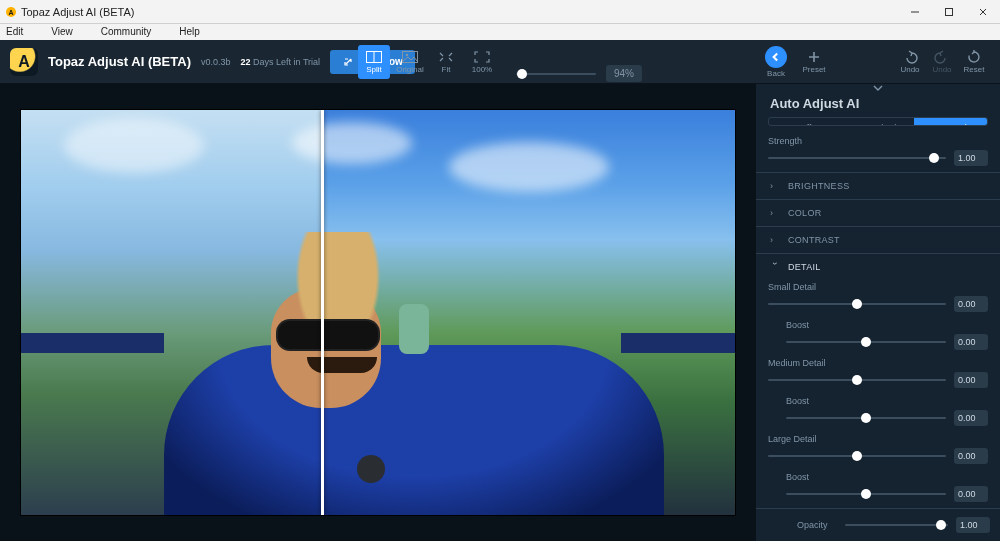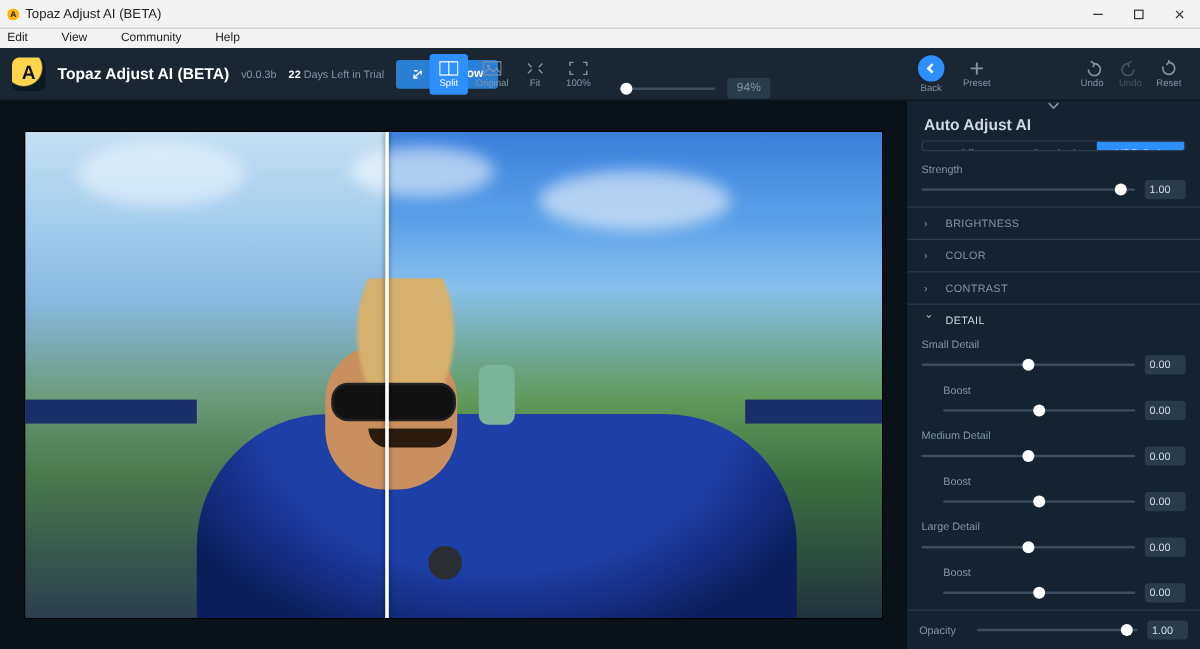--- a/index.html
+++ b/index.html
@@ -81,21 +81,21 @@
   .slider-row.indent { padding-left:30px;}
   .slider-wrap { display:flex; align-items:center; gap:8px;}
   .track { flex:1; height:2px; background:#3c4e5e; border-radius:1px; position:relative;}
   .thumb { position:absolute; top:50%; transform:translate(-50%,-50%); width:10px; height:10px; border-radius:50%; background:#fff;}
   .val-box { width:34px; font-size:9px; text-align:left; background:var(--bg-tile); padding:3px 4px; border-radius:3px; color:#cfd9e2;}
   .accordion { border-top:1px solid var(--border);}
   .acc-head { display:flex; align-items:center; gap:8px; padding:8px 14px; font-size:9px; letter-spacing:.3px; color:var(--text-dim); cursor:pointer;}
   .acc-head.open { color:#cfd9e2;}
   .chev { width:10px; display:inline-block;}
   .bottom-bar { margin-top:auto; padding:8px 10px; display:flex; flex-direction:column; gap:8px; border-top:1px solid var(--border); background:var(--bg-panel2);}
-  .opacity-row { display:flex; align-items:center; gap:8px;}
+  .opacity-row { display:flex; align-items:center; gap:8px;margin-left:31px;}
   .opacity-row .lab { font-size:9px; color:var(--text-dim); width:40px;}
   .mini-icon { width:10px; height:10px; display:inline-block;}
 </style>
 </head>
 <body>
 
 <div class="titlebar">
   <div class="left">
     <span class="mini-icon">
       <svg viewBox="0 0 10 10">

